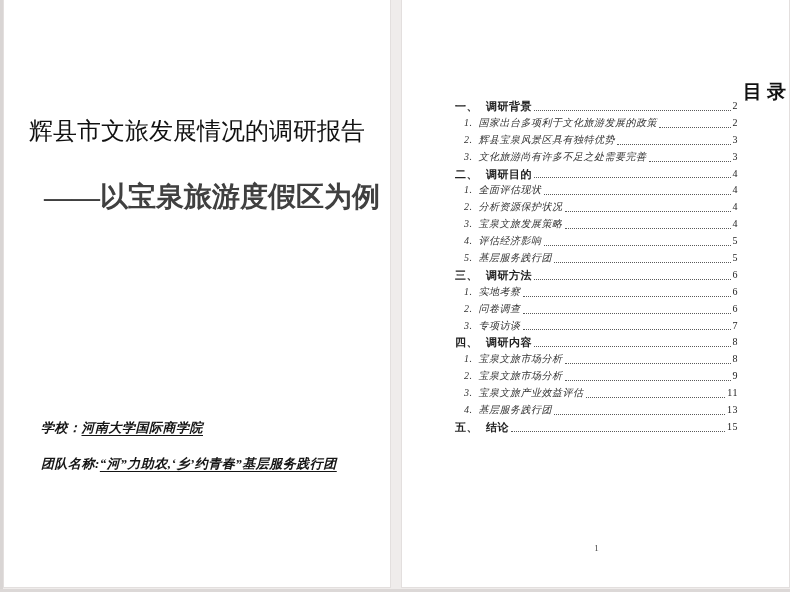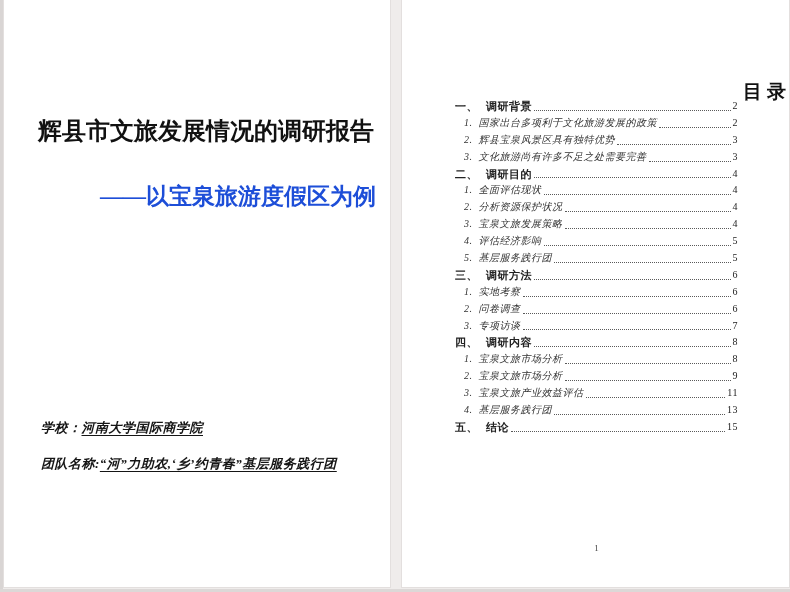--- a/index.html
+++ b/index.html
@@ -19,27 +19,27 @@
     border-top:none;
   }
   .page-left  { left:3px;   width:388px; }
   .page-right { left:401px; width:389px; }
   .edge-bottom { position:absolute; left:0; bottom:0; width:790px; height:3px; background:#dcd8d7; }
   .edge-left   { position:absolute; left:0; top:0; width:3px; height:592px; background:#d9d5d4; }
 
   
   .doc-title {
     position:absolute; left:25px; top:116px; width:345px;
-    font-size:24px; font-weight:bold; color:#111;
-    line-height:30px; letter-spacing:0px; white-space:nowrap;text-align:right;
+    font-size:24px; font-weight:normal; color:#111;
+    line-height:30px; letter-spacing:0px; white-space:nowrap;
   }
   .doc-subtitle {
     position:absolute; left:0; top:182px; width:372px;
     text-align:right;
-    font-size:23px; font-weight:bold; color:#1d4ed8;
+    font-size:28px; font-weight:bold; color:#404040;
     line-height:30px; white-space:nowrap;padding-left:40px;
   }
   .cover-field {
     position:absolute; left:37px; white-space:nowrap;
     font-size:13px; color:#151515; font-weight:bold;
     letter-spacing:0.5px;
     font-style:italic;
   }
   .cover-field .field-value {
     text-decoration:underline;

